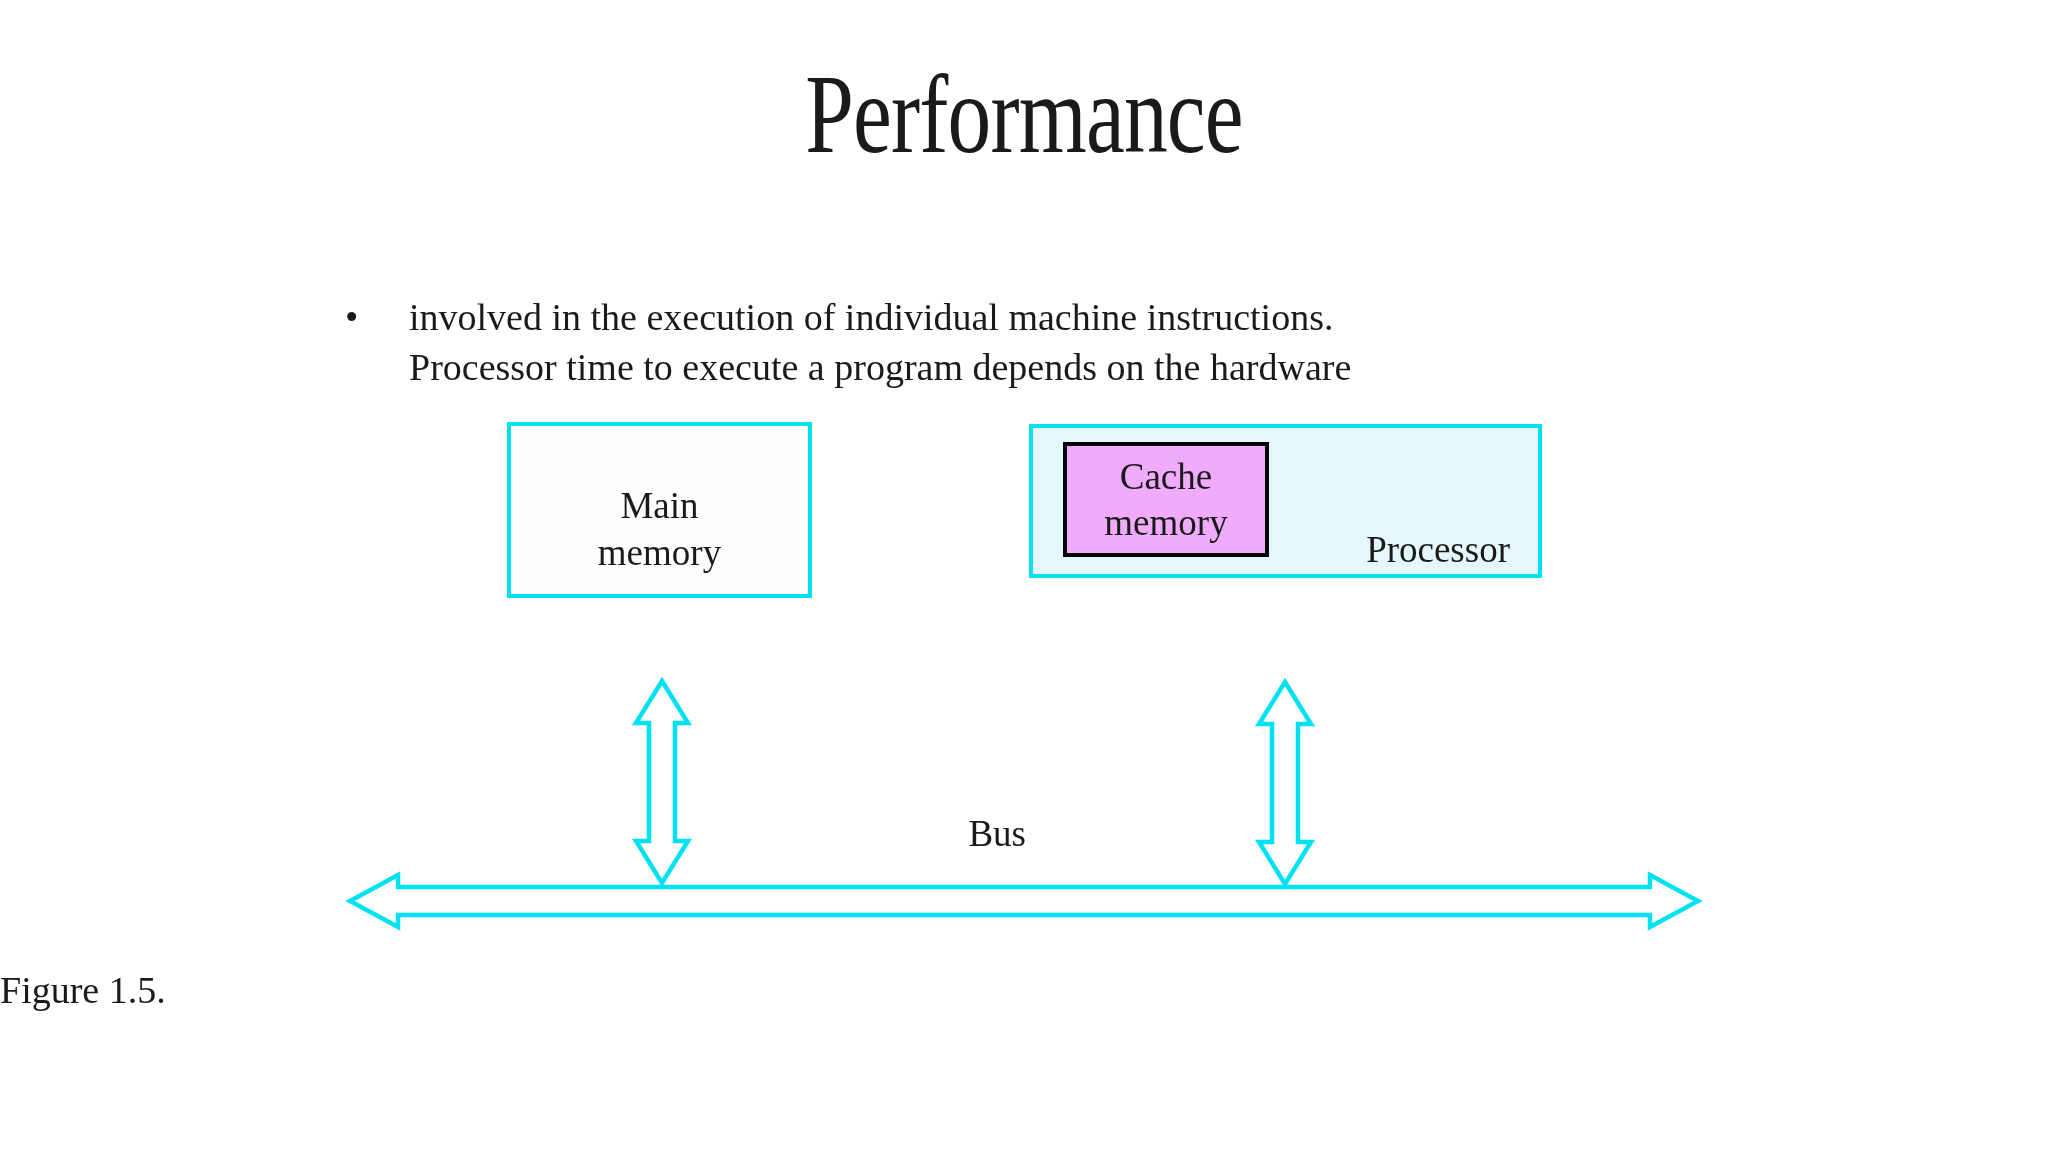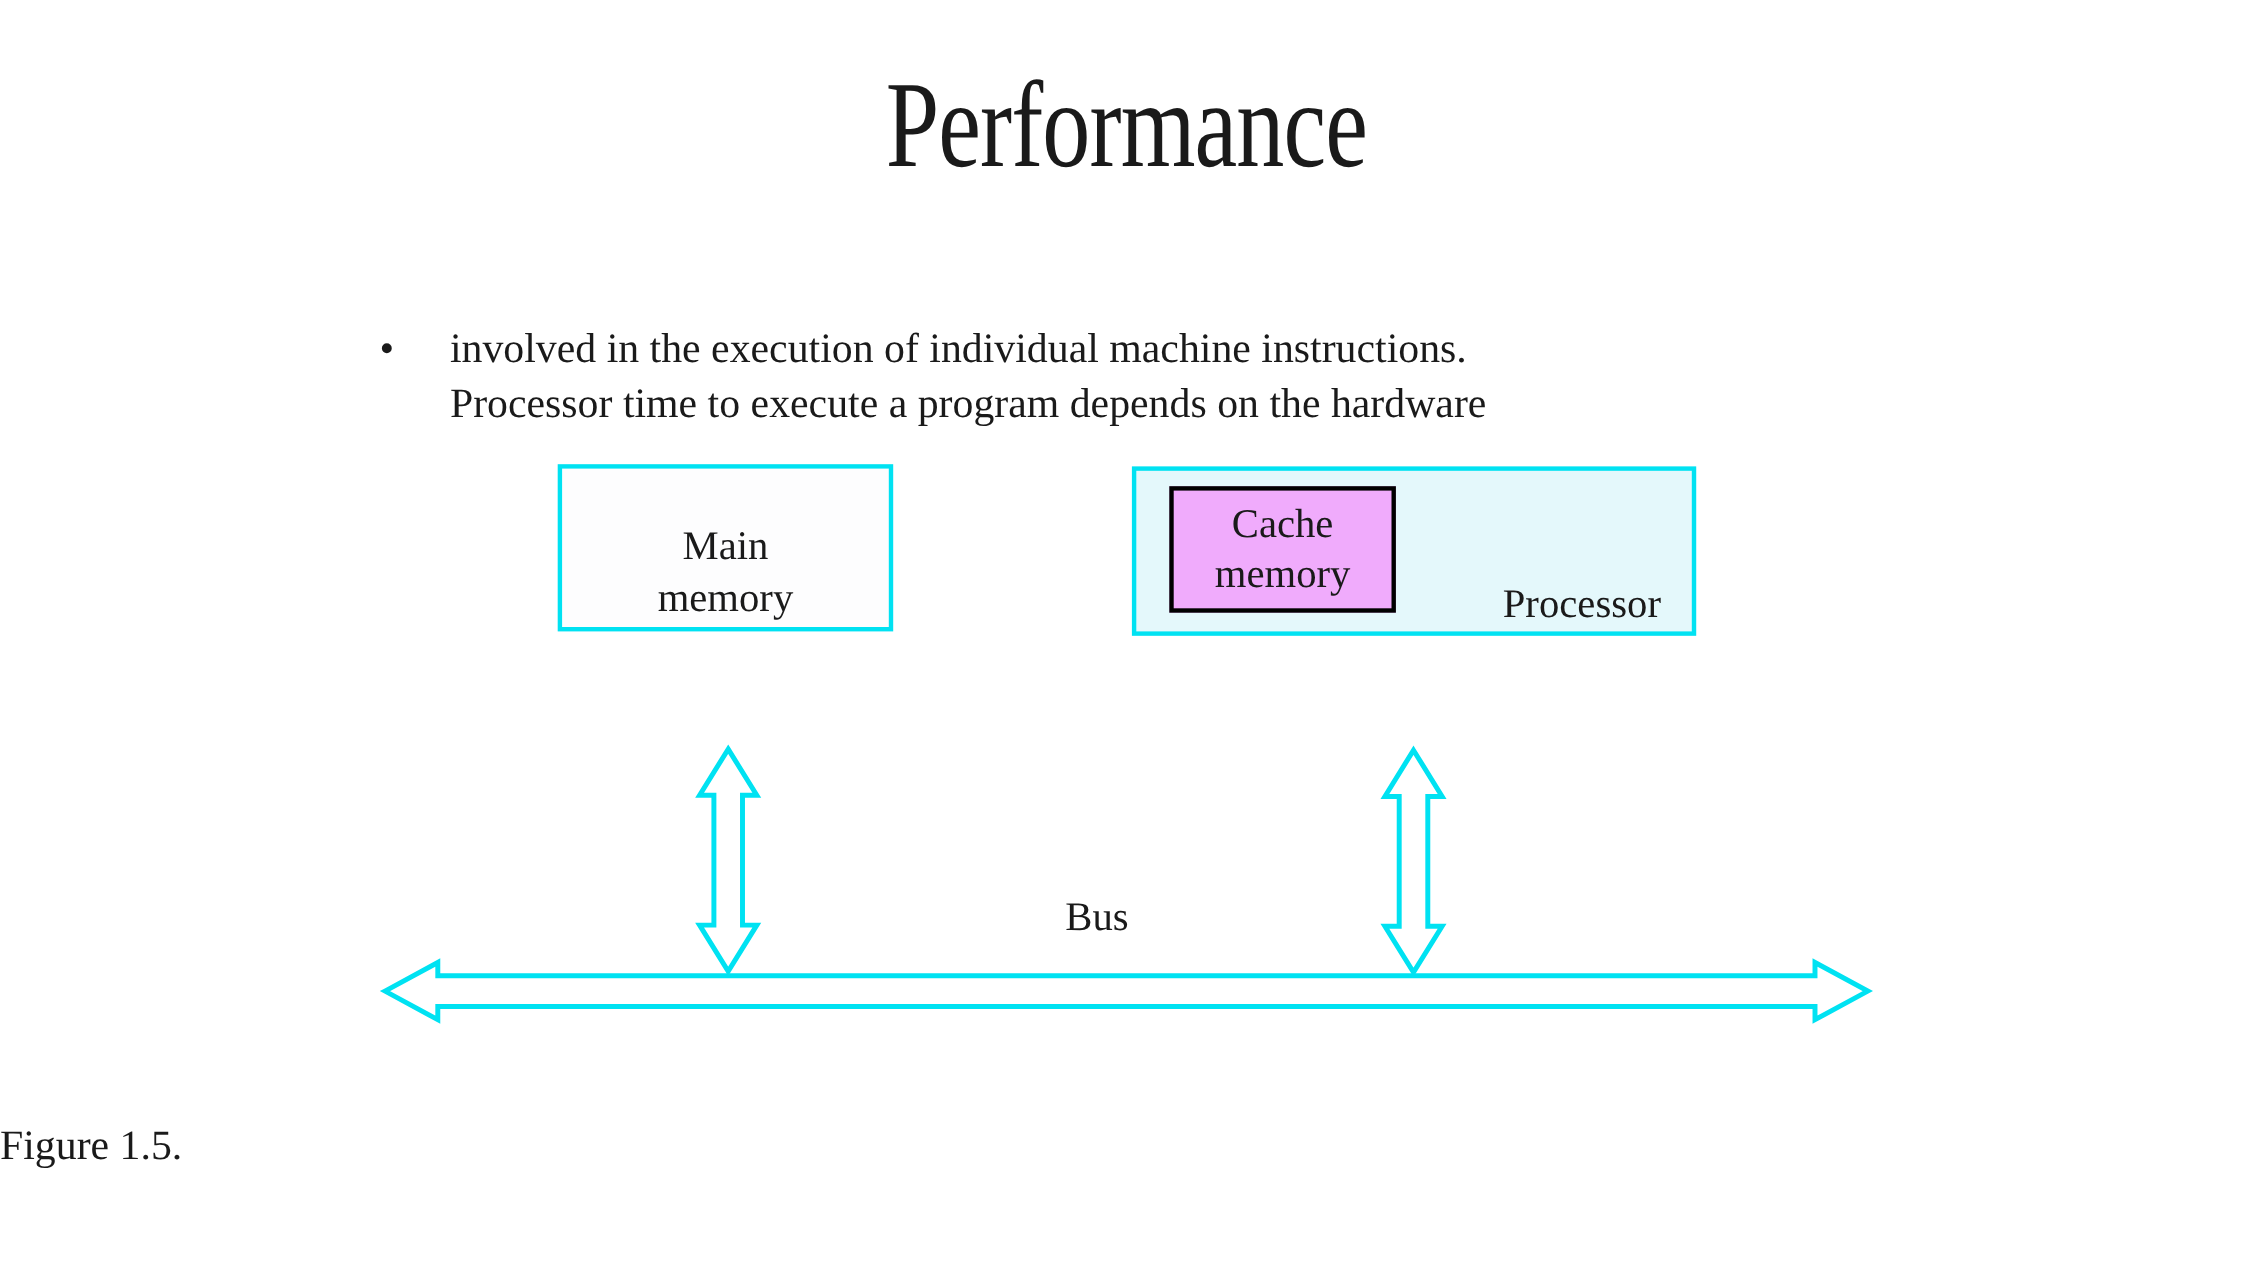--- a/index.html
+++ b/index.html
@@ -57,25 +57,25 @@
   }
   .box{
     position:absolute;
     box-sizing:border-box;
     display:flex;
     flex-direction:column;
     align-items:center;
     text-align:center;
   }
   .main-memory-box{
-    left:507px;top:422px;width:305px;height:152px;
+    left:507px;top:422px;width:305px;height:176px;
     border:4px solid var(--accent-cyan);
     background:#fdfdfe;
     justify-content:flex-end;
-    padding-bottom:3px;
+    padding-bottom:18px;
     font-size:37px;line-height:47px;
   }
   .processor-box{
     left:1029px;top:424px;width:513px;height:154px;
     border:4px solid var(--accent-cyan);
     background:var(--processor-fill);
   }
   .cache-memory-box{
     left:1063px;top:442px;width:206px;height:115px;
     border:4px solid var(--cache-border);
@@ -91,21 +91,21 @@
     white-space:nowrap;
   }
   .bus-label{
     position:absolute;
     left:900px;top:812px;width:126px;
     text-align:right;
     font-size:37px;
   }
   .figure-caption{
     position:absolute;
-    left:0;top:1020px;width:1788px;
+    left:0;top:968px;width:1788px;
     display:flex;
     justify-content:flex-start;
     gap:52px;
     font-size:38px;
   }
   .label-line{display:block;}
 </style>
 </head>
 <body>
 

